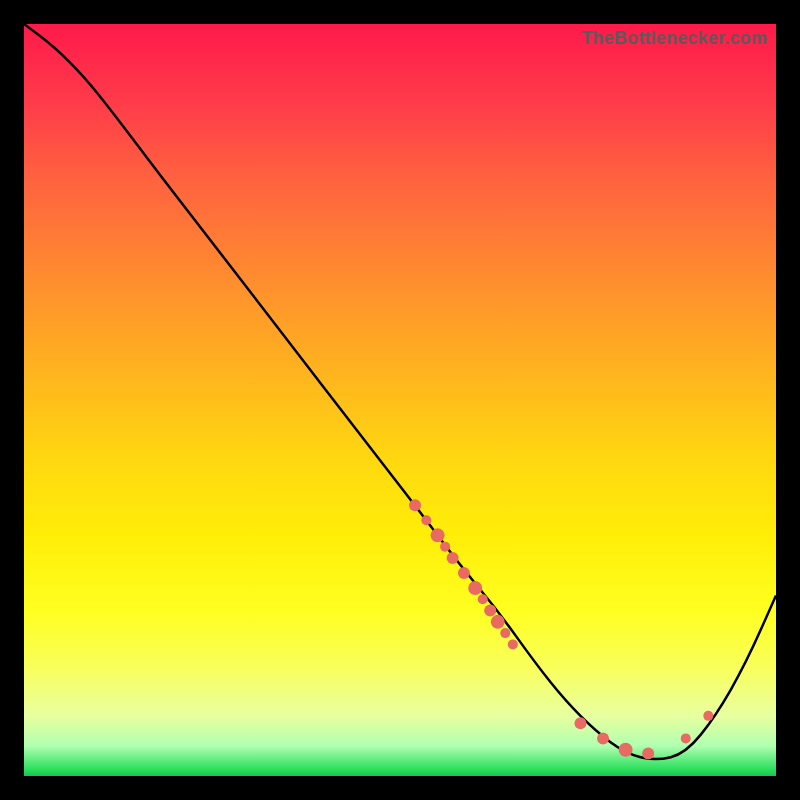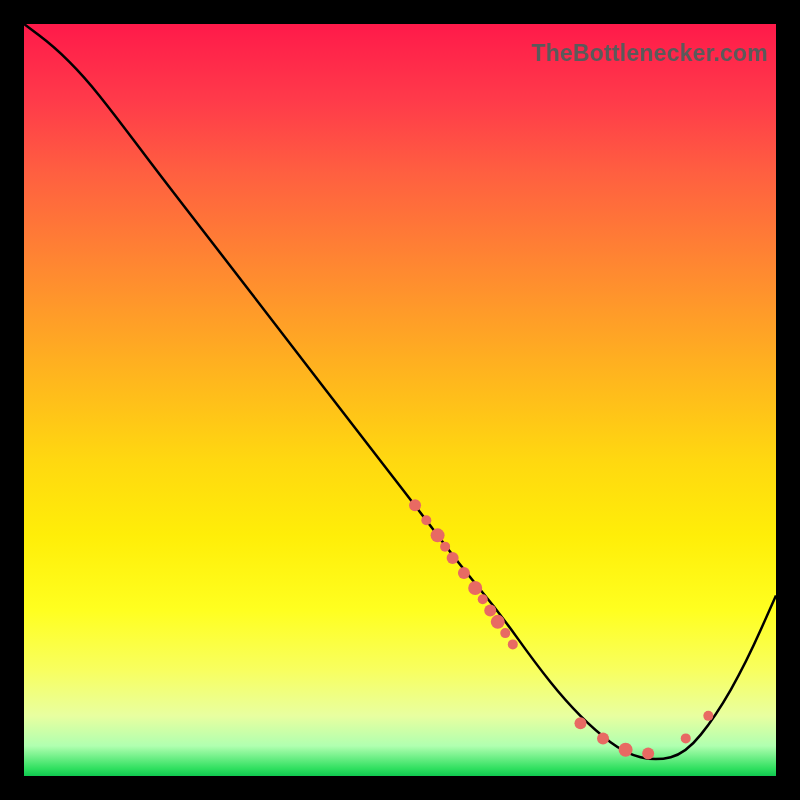--- a/index.html
+++ b/index.html
@@ -32,24 +32,24 @@
       #ffff20 78%,
       #f8ff60 86%,
       #e8ffa0 92%,
       #b0ffb0 96%,
       #30e060 99%,
       #10c850 100%
     );
   }
   .watermark {
     position: absolute;
-    top: 16px;
+    top: 4px;
     right: 8px;
     font-family: Arial, Helvetica, sans-serif;
-    font-size: 23px;
+    font-size: 18px;
     font-weight: bold;
     color: #5a5a5a;
     letter-spacing: 0.2px;
     z-index: 10;
   }
   svg.curve {
     position: absolute;
     left: 0;
     top: 0;
     width: 752px;

